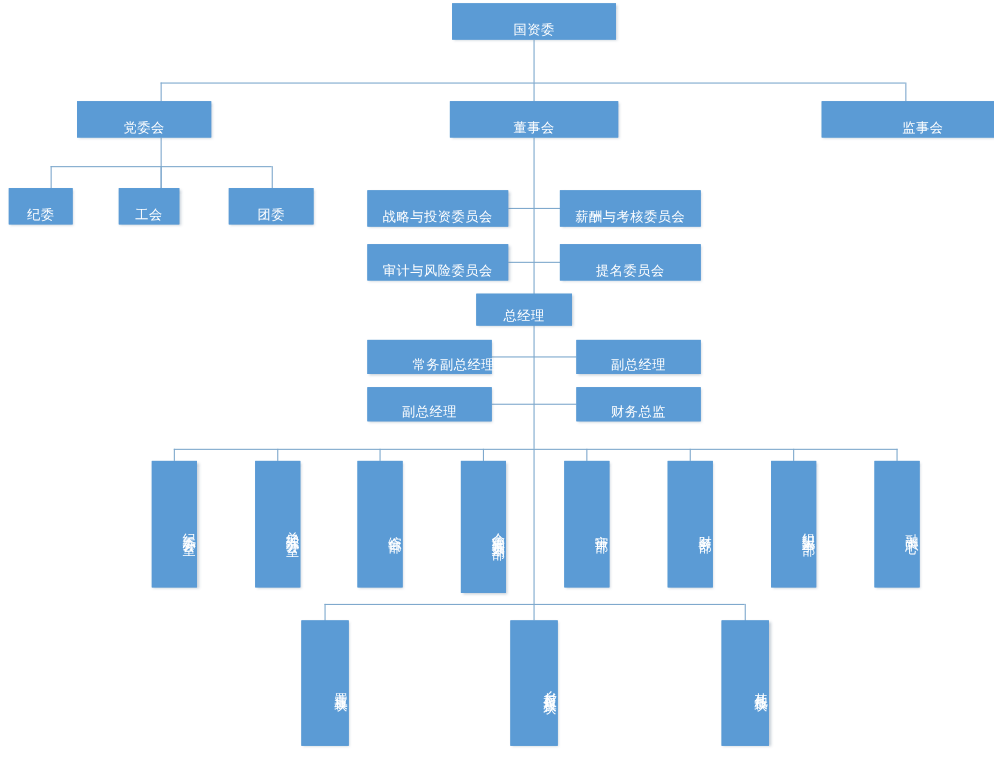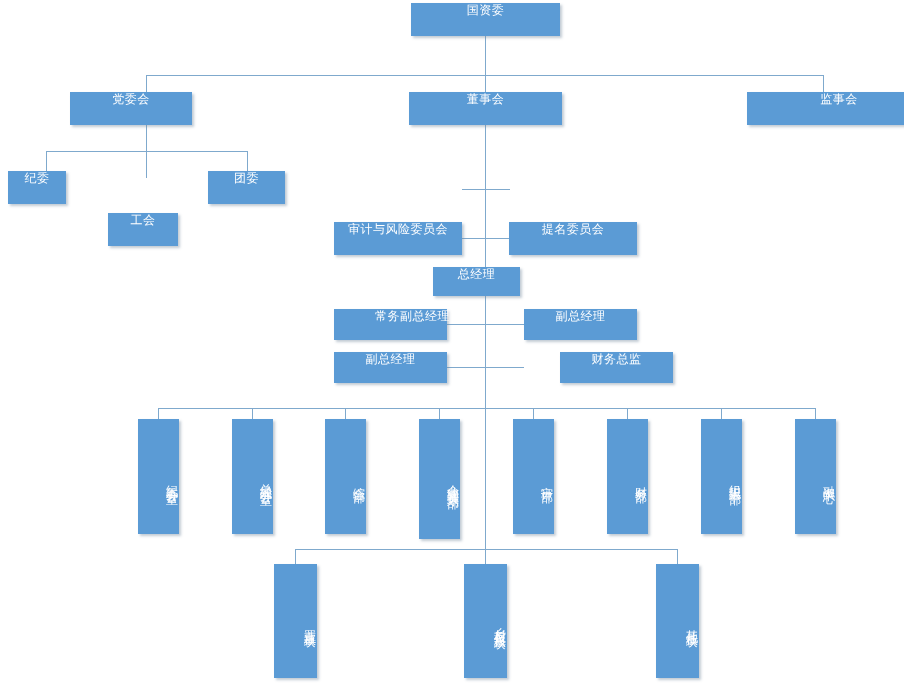--- a/index.html
+++ b/index.html
@@ -18,21 +18,21 @@
     background: #ffffff;
     overflow: hidden;
   }
   .node {
     position: absolute;
     background: #5b9bd5;
     border: 1px solid #5b9bd5;
     box-sizing: border-box;
     color: #ffffff;
     display: flex;
-    align-items: flex-start;
+    align-items: flex-end;
     justify-content: center;
     text-align: center;
     box-shadow: 1.5px 1.5px 2.5px rgba(120,140,160,0.45);
     font-size: 12px;
     line-height: 1.15;
     letter-spacing: 0.5px;
     white-space: nowrap;
   }
   .node.vert {
     writing-mode: vertical-rl;
@@ -107,48 +107,54 @@
   <div class="node" style="left:409px; top:92px; width:153px; height:33px;">
     <span class="lbl">董事会</span>
   </div>
   <div class="node" style="left:747px; top:92px; width:184px; height:33px;">
     <span class="lbl">监事会</span>
   </div>
 
   <div class="node" style="left:8px; top:171px; width:58px; height:33px;">
     <span class="lbl">纪委</span>
   </div>
-  <div class="node" style="left:108px; top:171px; width:70px; height:33px;margin-top:42px;">
+  <div class="node" style="left:108px; top:171px; width:55px; height:33px;">
     <span class="lbl">工会</span>
   </div>
   <div class="node" style="left:208px; top:171px; width:77px; height:33px;">
     <span class="lbl">团委</span>
   </div>
 
+  <div class="node" style="left:334px; top:173px; width:128px; height:33px;">
+    <span class="lbl">战略与投资委员会</span>
+  </div>
+  <div class="node" style="left:509px; top:173px; width:128px; height:33px;">
+    <span class="lbl">薪酬与考核委员会</span>
+  </div>
   <div class="node" style="left:334px; top:222px; width:128px; height:33px;">
     <span class="lbl">审计与风险委员会</span>
   </div>
   <div class="node" style="left:509px; top:222px; width:128px; height:33px;">
     <span class="lbl">提名委员会</span>
   </div>
 
   <div class="node" style="left:433px; top:267px; width:87px; height:29px;">
     <span class="lbl">总经理</span>
   </div>
 
   <div class="node" style="left:334px; top:309px; width:113px; height:31px;padding-left:44px;">
     <span class="lbl">常务副总经理</span>
   </div>
   <div class="node" style="left:524px; top:309px; width:113px; height:31px;">
     <span class="lbl">副总经理</span>
   </div>
   <div class="node" style="left:334px; top:352px; width:113px; height:31px;">
     <span class="lbl">副总经理</span>
   </div>
-  <div class="node" style="left:524px; top:352px; width:113px; height:31px;margin-left:36px;">
+  <div class="node" style="left:524px; top:352px; width:113px; height:31px;">
     <span class="lbl">财务总监</span>
   </div>
 
   <div class="node vert" style="left:138px; top:419px; width:41px; height:115px;">
     <span class="lbl">纪委办公室</span>
   </div>
   <div class="node vert" style="left:232px; top:419px; width:41px; height:115px;">
     <span class="lbl">总经理办公室</span>
   </div>
   <div class="node vert" style="left:325px; top:419px; width:41px; height:115px;">

